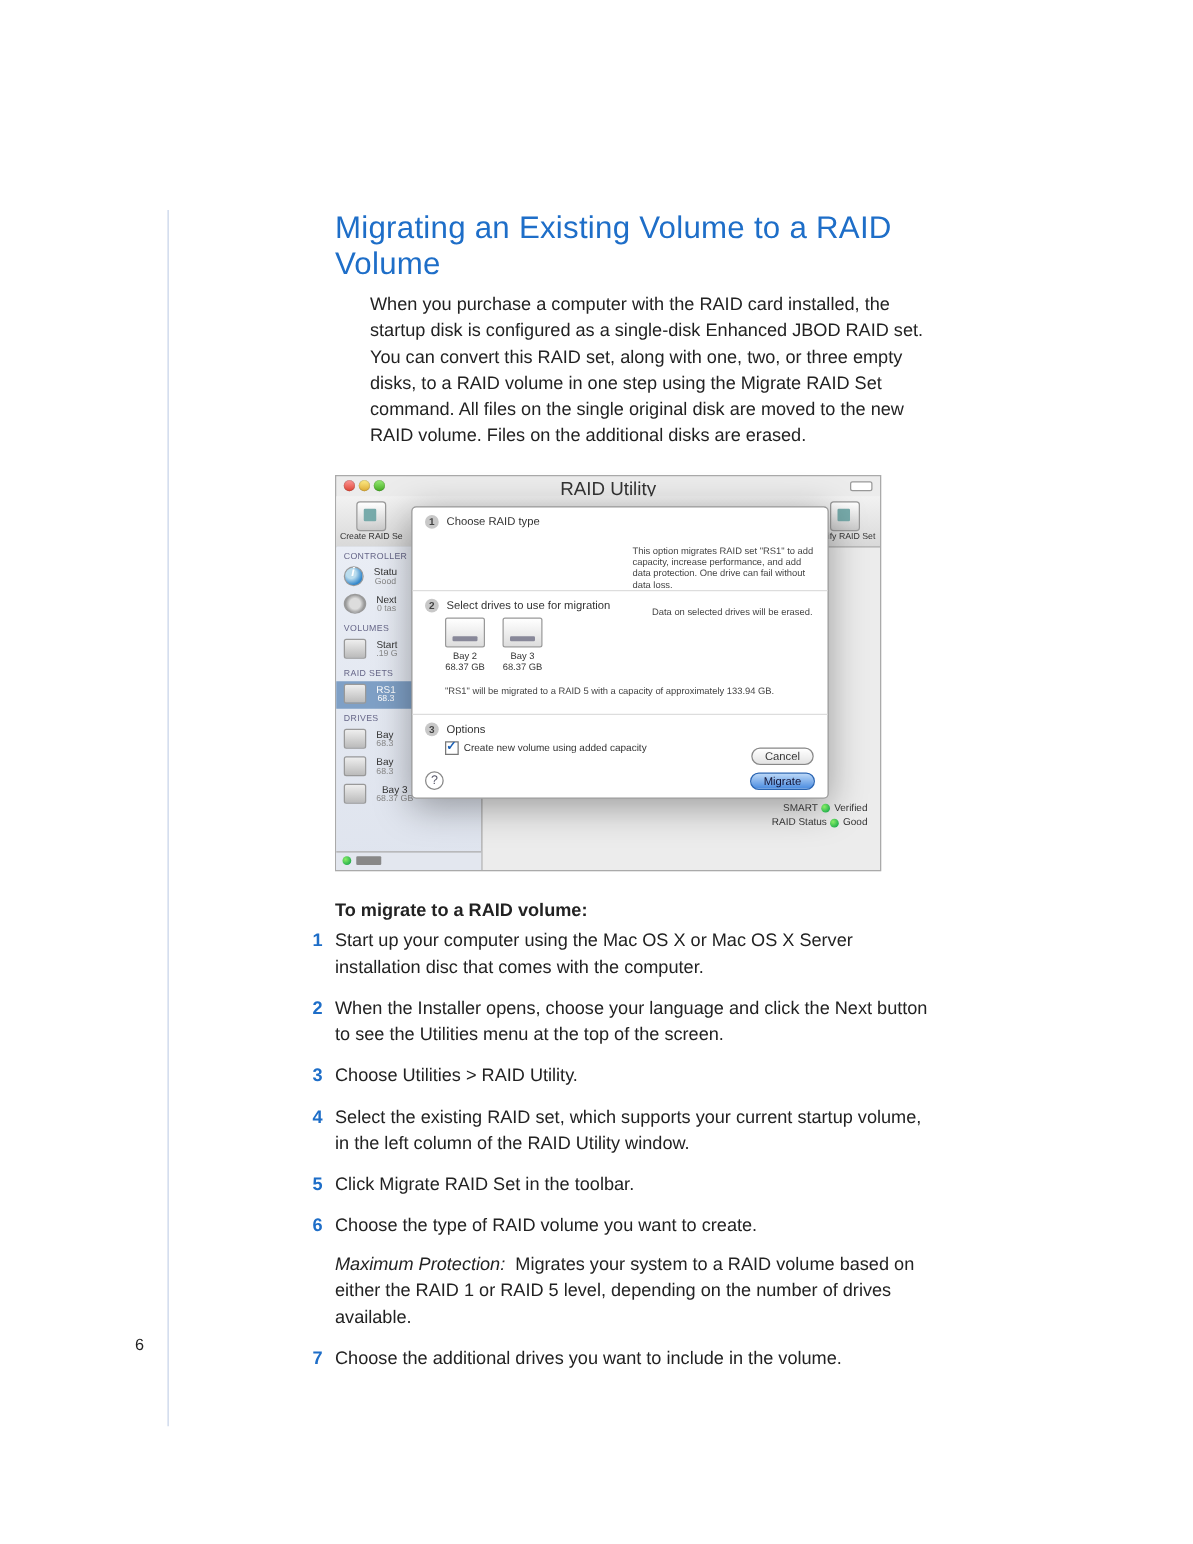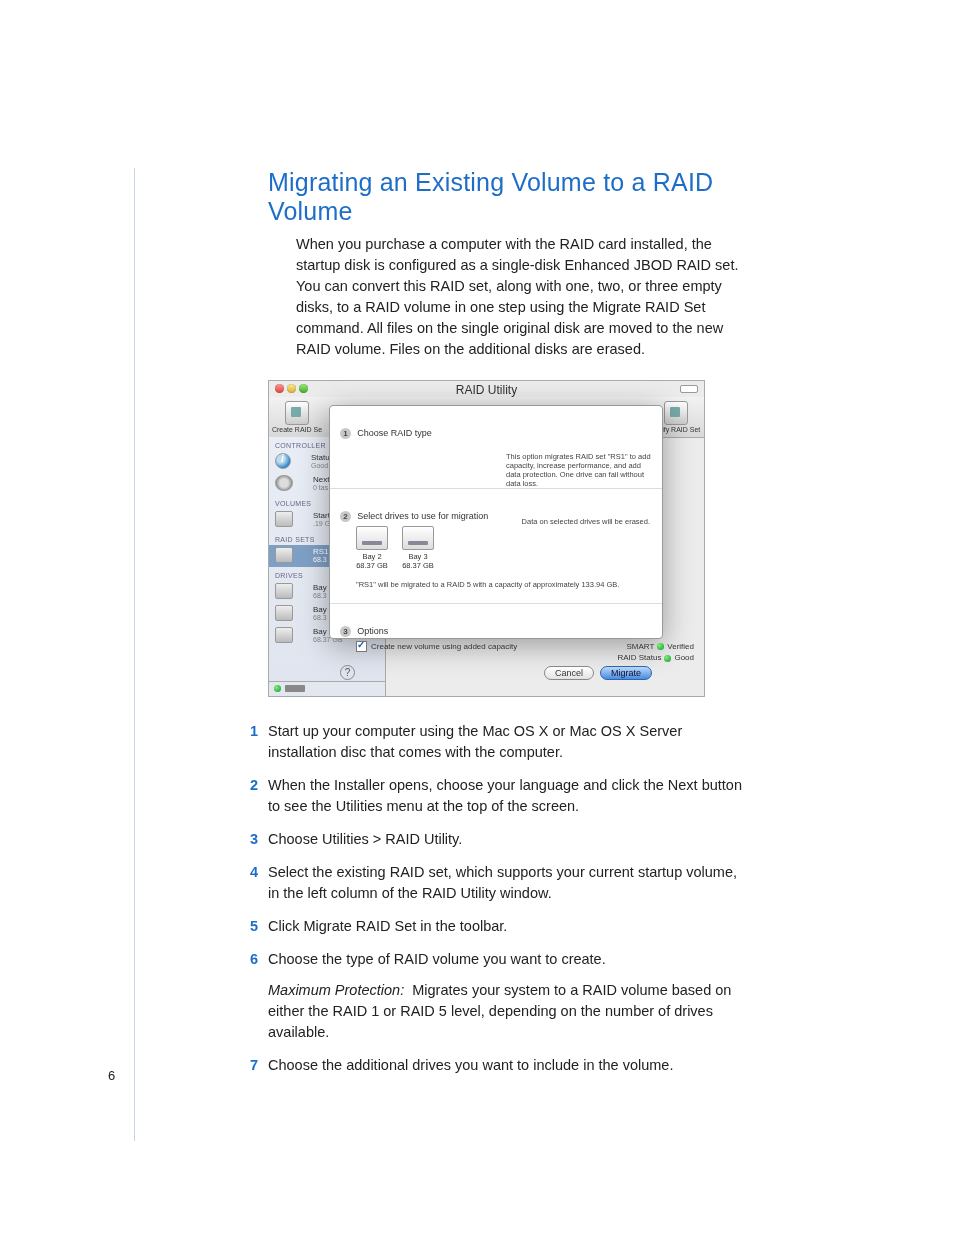--- a/index.html
+++ b/index.html
@@ -38,67 +38,67 @@
     background: #ececec;
     position: relative;
     margin-bottom: 24px;
   }
   
   .tl { position:absolute; top:3px; left:6px; display:flex; gap:3px;}
   .dot { width:9px;height:9px;border-radius:50%; box-shadow:inset 0 0 1px rgba(0,0,0,.5);}
   .dot.r{background:linear-gradient(#f99,#d43);}
   .dot.y{background:linear-gradient(#fe8,#da3);}
   .dot.g{background:linear-gradient(#9e7,#4a2);}
-  .sb-title { position:absolute; top:2px; left:0; right:0; text-align:center; font-size:12px; color:#333;}
+  .sb-title { position:absolute; top:2px; left:0; right:0; text-align:center; font-size:15px; color:#333;}
   .sb-tab { position:absolute; top:4px; right:6px; width:16px; height:6px; border:1px solid #999; border-radius:2px; background:#fff;}
   .toolbar { position:absolute; top:16px; left:0; right:0; height:40px; background:linear-gradient(#f2f2f2,#d9d9d9); border-bottom:1px solid #aaa;}
   .tool { position:absolute; top:4px; text-align:center; font-size:7px; color:#333; width:56px;}
   .tool .ic { width:22px; height:22px; margin:0 auto 1px; background:linear-gradient(#fff,#ccc); border:1px solid #999; border-radius:3px; position:relative;}
   .tool .ic::after{content:""; position:absolute; left:5px; top:5px; width:10px; height:10px; background:#7aa; border-radius:1px;}
   .tool-l { left:0;}
   .tool-r { right:0;}
   .sidebar { position:absolute; top:56px; left:0; bottom:0; width:116px; background:linear-gradient(#e9edf5,#dfe4ee); border-right:1px solid #aaa; font-size:8px; color:#556;}
   .sb-h { font-size:7px; color:#668; padding:5px 6px 2px; letter-spacing:.3px;}
-  .sb-row { display:flex; align-items:center; gap:20px; padding:2px 6px 4px;}
+  .sb-row { display:flex; align-items:center; gap:8px; padding:2px 6px 4px;text-align:center;}
   .sb-row .ic { width:16px; height:14px; background:linear-gradient(#eee,#bbb); border:1px solid #999; border-radius:2px; flex:0 0 auto;}
   .sb-row .ic.blue{ background:radial-gradient(circle at 35% 35%, #bde 30%, #38c 70%); border-radius:50%; height:14px; width:14px; position:relative;}
   .sb-row .ic.blue::after{content:"i"; color:#fff; font-style:italic; font-weight:bold; font-size:10px; position:absolute; left:5px; top:-1px;}
   .sb-row .ic.gear{ background:radial-gradient(circle,#ddd 40%,#999 70%); border-radius:50%;}
   .sb-row .txt { overflow:hidden;}
   .sb-row .l1{ font-size:8px; color:#333;}
   .sb-row .l2{ font-size:7px; color:#888;}
   .sb-row.sel { background:#7fa0c6;}
   .sb-row.sel .l1,.sb-row.sel .l2{color:#fff;}
   .statusbar { position:absolute; left:0; bottom:0; width:116px; height:14px; border-top:1px solid #aaa; background:#e3e7ef;}
   .statusbar .gd{position:absolute;left:5px;top:3px;width:7px;height:7px;border-radius:50%;background:radial-gradient(circle at 35% 35%,#8e6,#094);}
   .statusbar .box{position:absolute;left:16px;top:3px;width:20px;height:7px;background:#888;border-radius:1px;}
   .sheet {
     position:absolute; top:24px; left:60px; width:332px; height:232px;
     background:#fff; border:1px solid #999; border-radius:4px;
     box-shadow:0 6px 30px rgba(0,0,0,.35);
     font-size:8px; color:#333;
   }
-  .sheet .sec{padding:6px 10px;margin-top:16px;}
+  .sheet .sec{padding:6px 10px;}
   .sheet .num{display:inline-block;width:11px;height:11px;border-radius:50%;background:#c8c8c8;color:#444;text-align:center;font-size:8px;line-height:11px;font-weight:bold;margin-right:4px;}
   .sheet .stitle{font-size:9px;color:#333;}
   .sheet .radios{margin:4px 0 0 16px;}
   .sheet .radio{display:flex;align-items:center;gap:4px;margin-bottom:2px;}
   .rd{width:9px;height:9px;border:1px solid #777;border-radius:50%;display:inline-block;position:relative;}
   .rd.sel::after{content:"";position:absolute;left:2px;top:2px;width:5px;height:5px;border-radius:50%;background:#3874c9;}
   .infobox{position:absolute;top:30px;left:176px;width:148px;font-size:7.5px;color:#444;line-height:1.2;}
   .driverow{display:flex;gap:14px;margin:4px 0 0 16px;}
   .drive{text-align:center;font-size:7.5px;color:#333;}
   .drive .di{width:30px;height:22px;margin:0 auto 2px;background:linear-gradient(#fff,#ddd);border:1px solid #999;border-radius:2px;position:relative;}
   .drive .di::after{content:"";position:absolute;left:5px;top:14px;width:20px;height:4px;background:#889;border-radius:1px;}
   .note{font-size:7.5px;color:#444;margin:6px 0 0 16px;}
   .note.r{position:absolute; right:12px; top:92px;}
   .chk{margin:4px 0 0 16px;display:flex;align-items:center;gap:4px;}
   .cb{width:9px;height:9px;border:1px solid #777;background:#fff;position:relative;}
   .cb.checked::after{content:"✓";color:#1a5fb4;position:absolute;left:0;top:-3px;font-size:10px;font-weight:bold;}
-  .btnrow{position:absolute;bottom:8px;right:10px;display:flex;gap:6px;align-items:center;}
+  .btnrow{position:absolute;bottom:8px;right:10px;display:flex;gap:6px;align-items:center;flex-direction:column;}
   .btn{font-size:9px;padding:1px 10px;border-radius:9px;border:1px solid #888;background:linear-gradient(#fff,#e3e3e3);}
   .btn.primary{background:linear-gradient(#bcd8f7,#4a8be0);border-color:#2a65b3;color:#062;color:#113;}
   .helpq{width:13px;height:13px;border:1px solid #888;border-radius:50%;text-align:center;font-size:10px;line-height:13px;color:#556;position:absolute;bottom:8px;left:10px;}
   .content-below{position:absolute;right:10px;top:260px;font-size:8px;color:#333;text-align:right;line-height:1.4;}
   .content-below .gd{display:inline-block;width:7px;height:7px;border-radius:50%;background:radial-gradient(circle at 35% 35%,#8e6,#094);vertical-align:middle;margin:0 3px;}
   
   .subhead{font-size:14.5px;font-weight:600;margin:0 0 6px 0;color:#222;}
   ol.steps{list-style:none;padding:0;margin:0;font-size:14.5px;line-height:1.45;color:#222;}
   ol.steps>li{position:relative;padding-left:0;margin-bottom:12px;}
   ol.steps>li .n{position:absolute;left:-18px;top:0;color:#1e6ec8;font-weight:600;}
@@ -233,20 +233,21 @@
         </div>
       </div>
     </div>
 
     <div class="content-below">
       <div><span>SMART</span><span class="gd"></span><span>Verified</span></div>
       <div><span>RAID Status</span><span class="gd"></span><span>Good</span></div>
     </div>
   </div>
 
+  <div class="subhead">To migrate to a RAID volume:</div>
   <ol class="steps">
     <li><span class="n">1</span><span>Start up your computer using the Mac OS X or Mac OS X Server installation disc that comes with the computer.</span></li>
     <li><span class="n">2</span><span>When the Installer opens, choose your language and click the Next button to see the Utilities menu at the top of the screen.</span></li>
     <li><span class="n">3</span><span>Choose Utilities &gt; RAID Utility.</span></li>
     <li><span class="n">4</span><span>Select the existing RAID set, which supports your current startup volume, in the left column of the RAID Utility window.</span></li>
     <li><span class="n">5</span><span>Click Migrate RAID Set in the toolbar.</span></li>
     <li><span class="n">6</span><span>Choose the type of RAID volume you want to create.</span>
       <div style="margin-top:10px;">
         <em>Maximum Protection:</em>&nbsp;&nbsp;<span>Migrates your system to a RAID volume based on either the RAID 1 or RAID 5 level, depending on the number of drives available.</span>
       </div>

